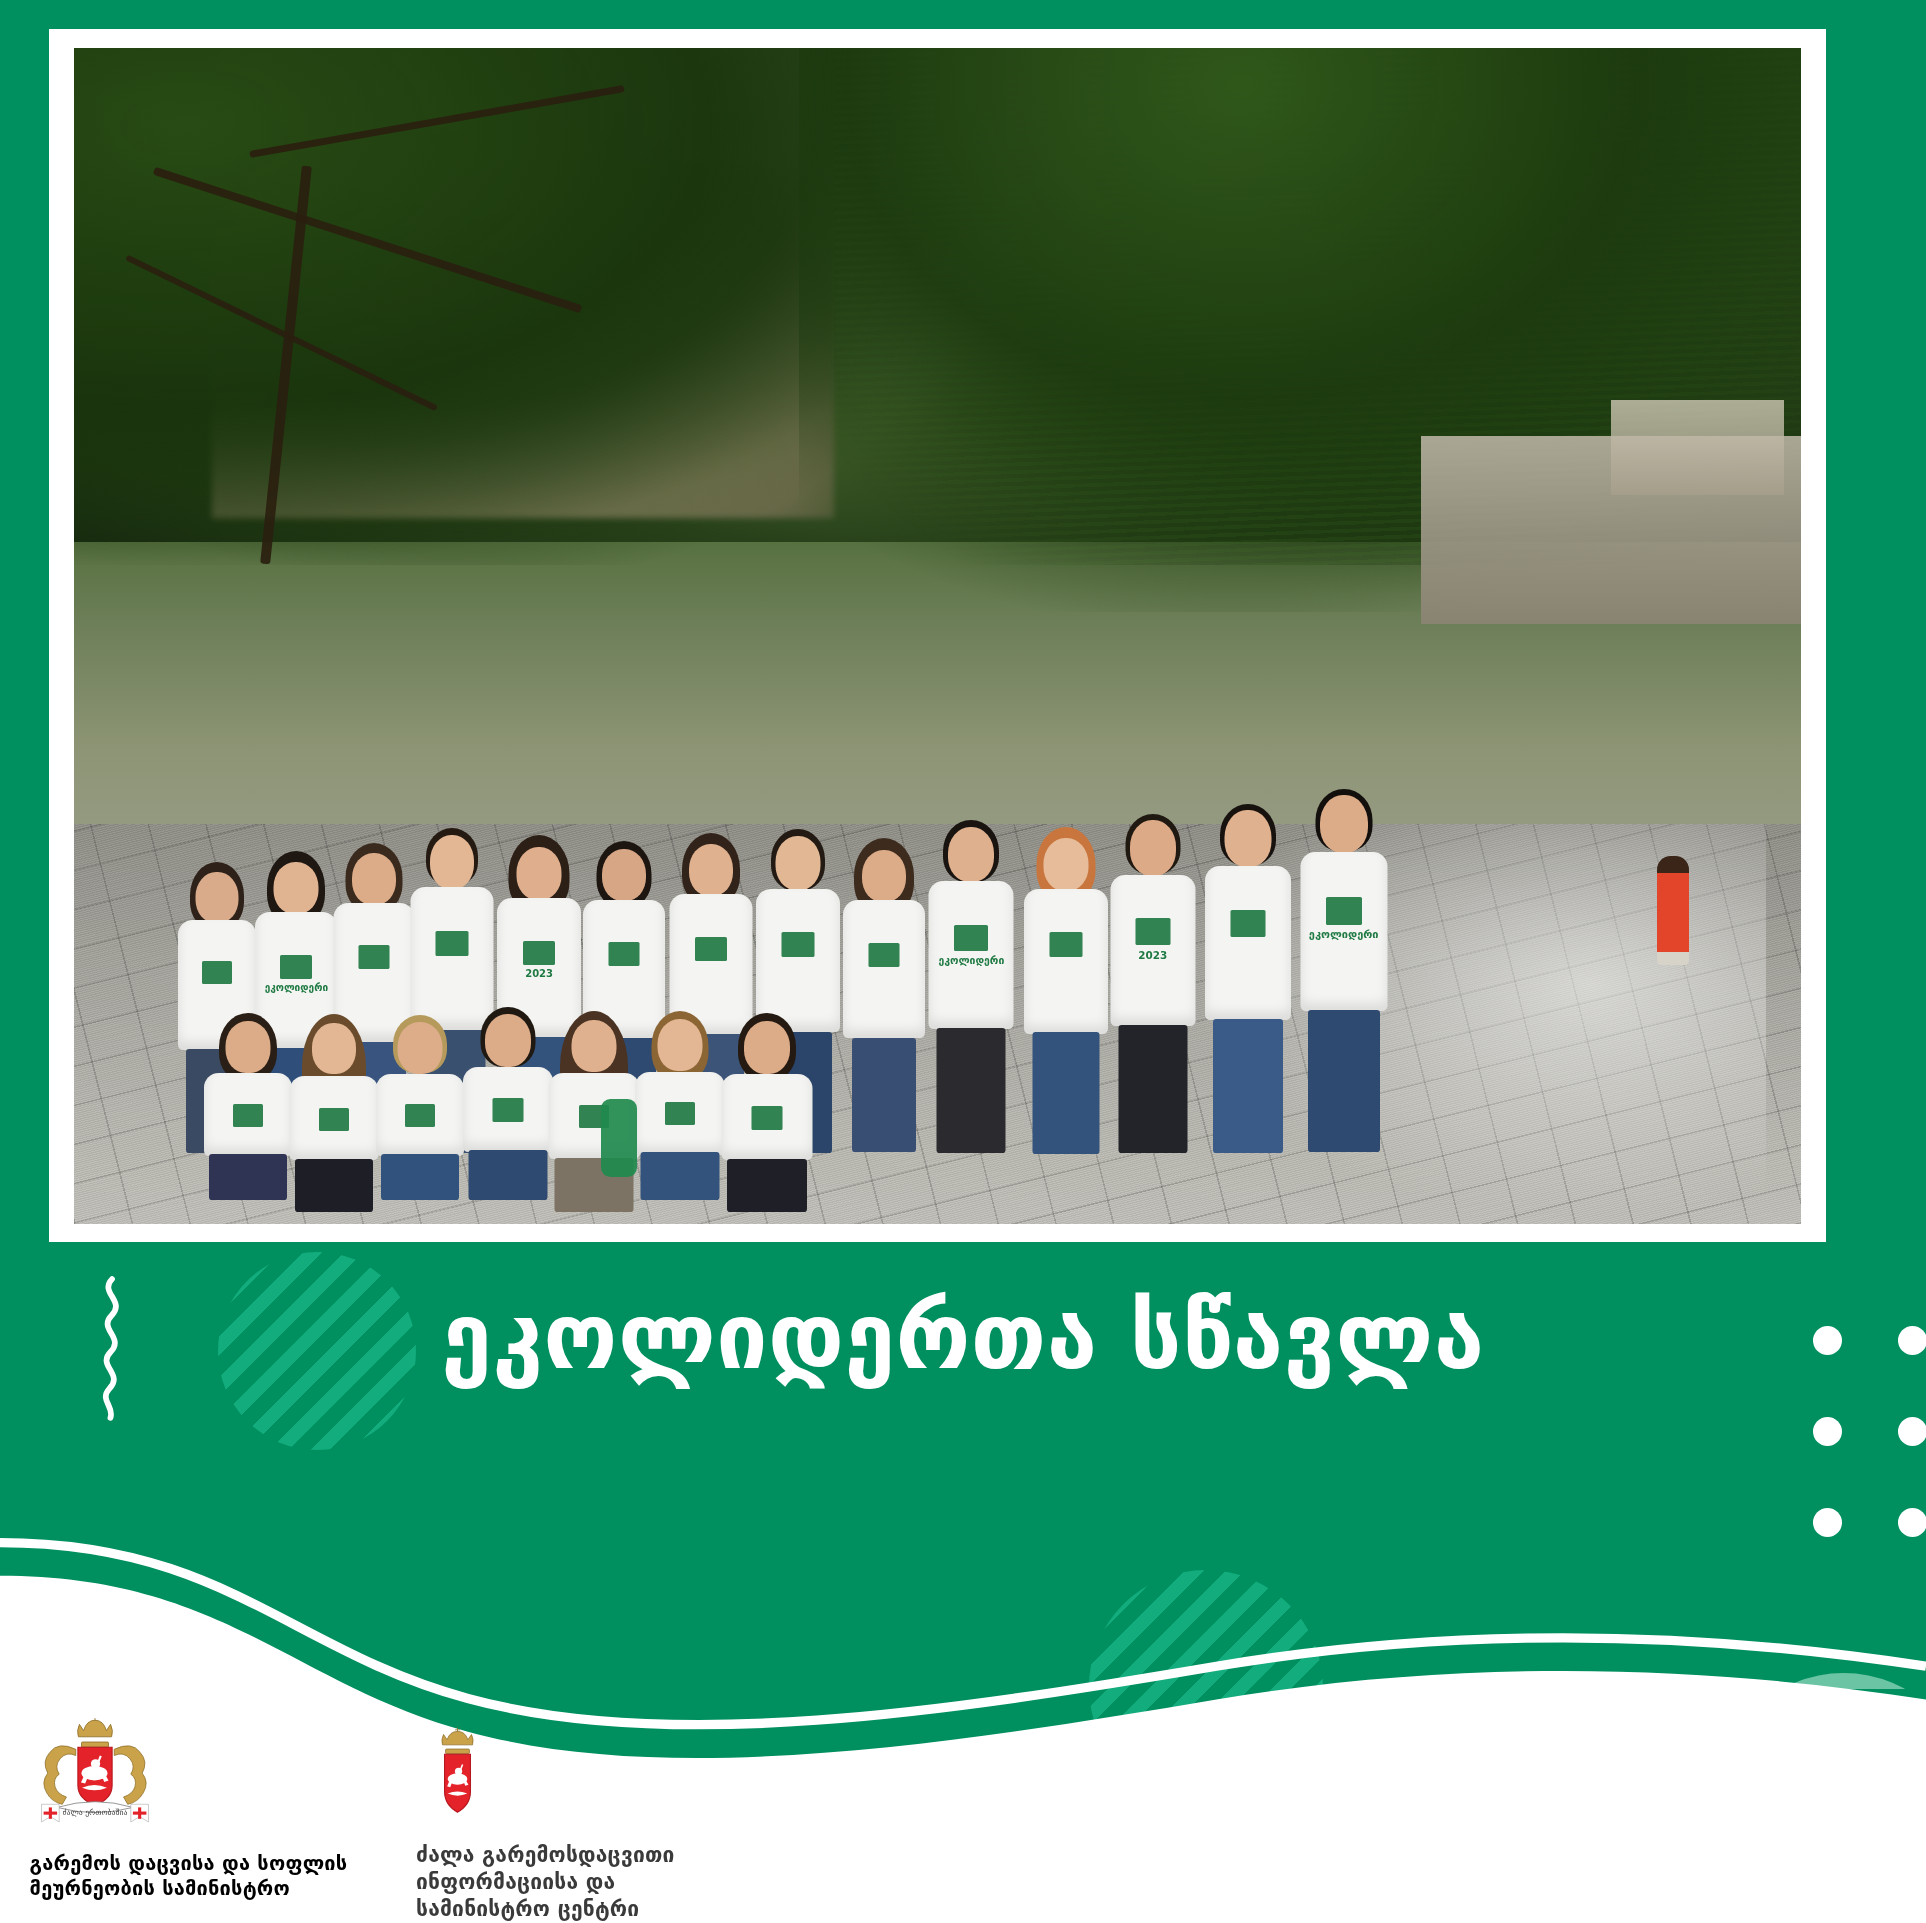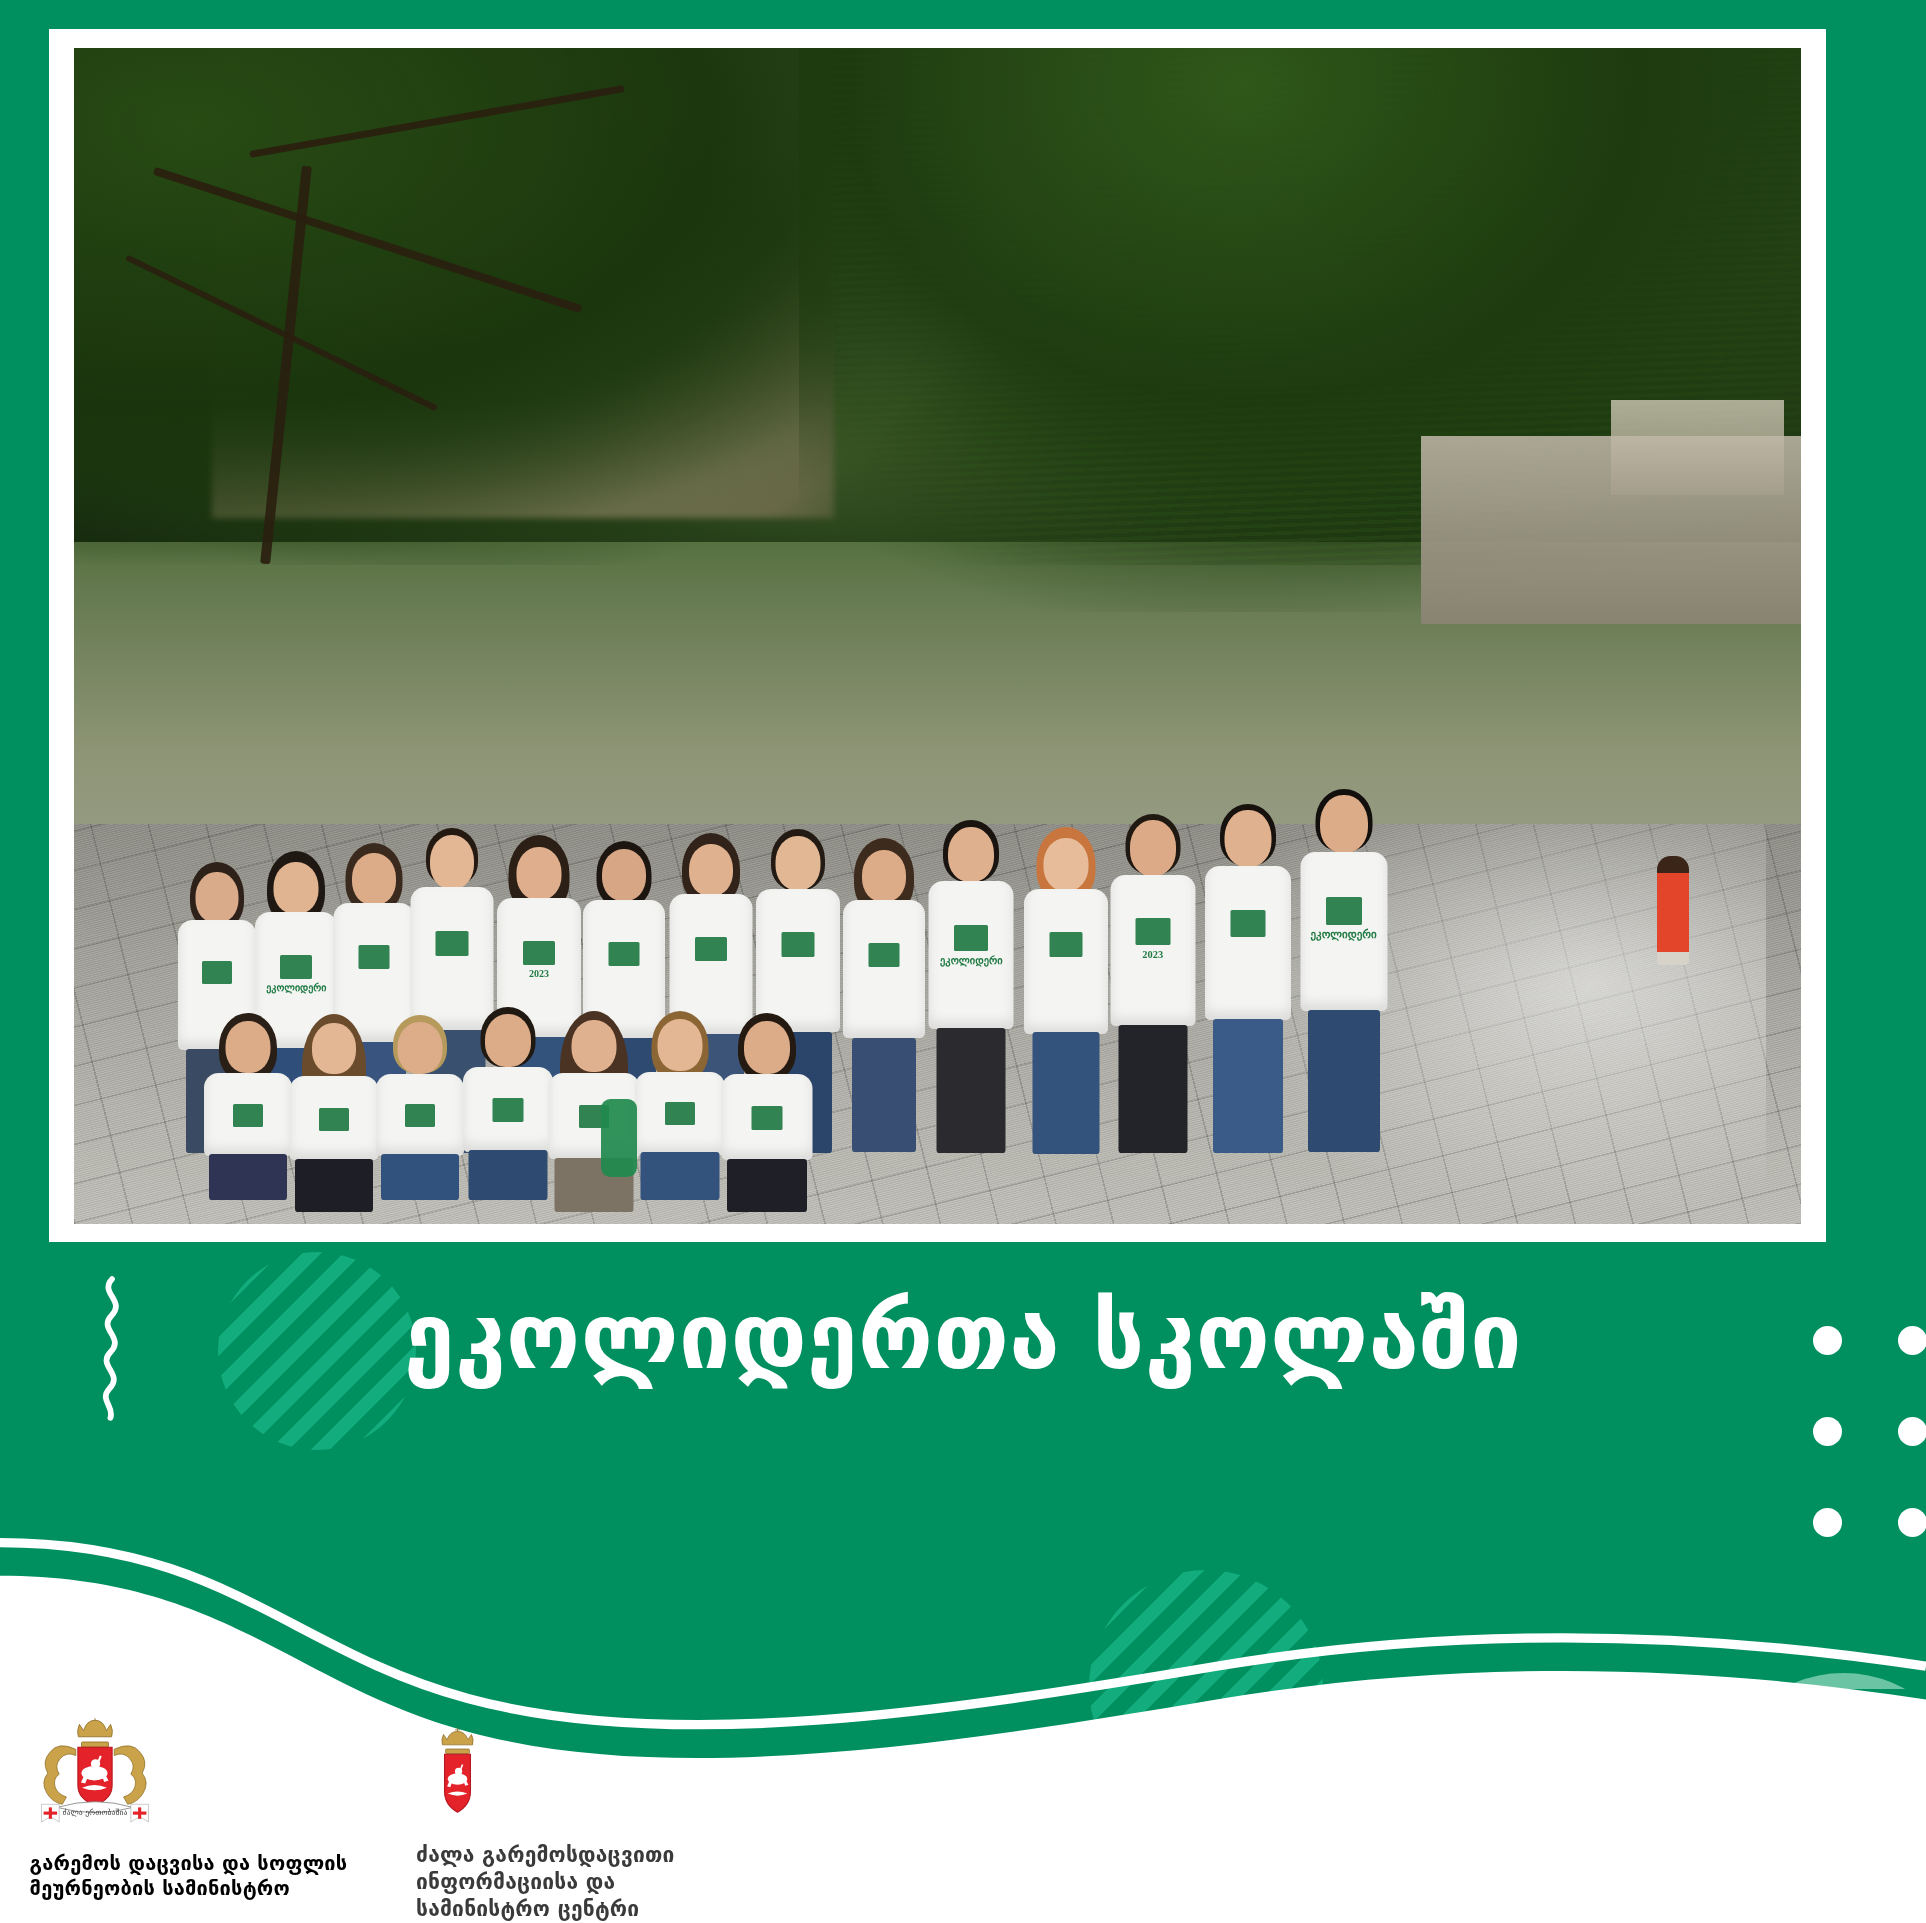--- a/index.html
+++ b/index.html
@@ -52,21 +52,21 @@
       repeating-linear-gradient(76deg, rgba(0,0,0,.16) 0px, rgba(0,0,0,.16) 1.6px, transparent 1.6px, transparent 56px),
       repeating-linear-gradient(-14deg, rgba(0,0,0,.14) 0px, rgba(0,0,0,.14) 1.6px, transparent 1.6px, transparent 38px),
       linear-gradient(180deg,#8e8d86 0%,#a3a29b 35%,#b5b4ad 70%,#c0bfb8 100%);}
   .pave-light{position:absolute;right:2%;bottom:0;width:34%;height:34%;
     background:radial-gradient(ellipse at 70% 40%, rgba(255,255,255,.55) 0%, rgba(255,255,255,0) 68%);}
   .wall{position:absolute;right:0;top:33%;width:22%;height:16%;
     background:linear-gradient(180deg,#b9b2a2 0%,#9c9585 60%,#8b8474 100%);opacity:.9;}
   .wall2{position:absolute;right:1%;top:30%;width:10%;height:8%;
     background:linear-gradient(180deg,#cfc8b6,#a79f8c);opacity:.8;}
 
-  .person{position:absolute;bottom:6%;font-family:Liberation Serif, serif;}
+  .person{position:absolute;bottom:6%;}
   .p-head{position:absolute;left:50%;transform:translateX(-50%);border-radius:48% 48% 45% 45%;}
   .p-hair{position:absolute;left:50%;transform:translateX(-50%);border-radius:50% 50% 40% 40%;}
   .p-body{position:absolute;left:50%;transform:translateX(-50%);background:#f4f4f2;
     border-radius:14.6px 14.6px 5.2px 5.2px;box-shadow:inset 0 -7.3px 11.4px rgba(0,0,0,.10);}
   .p-legs{position:absolute;left:50%;transform:translateX(-50%);border-radius:3.1px;}
   .tee-logo{position:absolute;left:50%;transform:translateX(-50%);
     background:#1f7a43;border-radius:1.6px;opacity:.92;}
   .tee-txt{position:absolute;left:50%;transform:translateX(-50%);
     color:#1f7a43;font-weight:700;text-align:center;white-space:nowrap;}
   .redlady{position:absolute;right:6.5%;bottom:22%;width:32px;height:109px;
@@ -321,21 +321,21 @@
 
   <div class="stripe-circle-horz" style="left:1716px;top:431px;width:255px;height:255px;"></div>
 
   <svg id="wave-white" viewBox="0 0 3705 760" preserveAspectRatio="none" style="top:286px;">
     <path d="M0 92 C 430 92, 560 300, 900 392 C 1290 498, 1820 418, 2340 330 C 2840 246, 3300 268, 3705 330 L 3705 760 L 0 760 Z" fill="#ffffff"></path>
     <path d="M0 28 C 430 28, 560 236, 900 328 C 1290 434, 1820 354, 2340 266 C 2840 182, 3300 204, 3705 266" fill="none" stroke="#ffffff" stroke-width="18"></path>
   </svg>
 </div>
 
 <h1 id="title">
-  <span class="tline">ეკოლიდერთა სკოლაში</span>
+  <span class="tline">ეკოლიდერთა სწავლა</span>
 </h1>
 
 <div id="footer">
 
   <div class="org" style="left:15.6px;top:5.2px;margin-left:14px;">
     <svg width="130" height="122" viewBox="0 0 250 235">
 
       <g fill="#c9a24a" stroke="#8a6a22" stroke-width="1.5">
         <path d="M125 6 l0 12 M119 12 l12 0"></path>
         <path d="M103 30 q6 -20 22 -20 q16 0 22 20 l8 -12 q6 12 2 24 l-64 0 q-4 -12 2 -24 z"></path>

